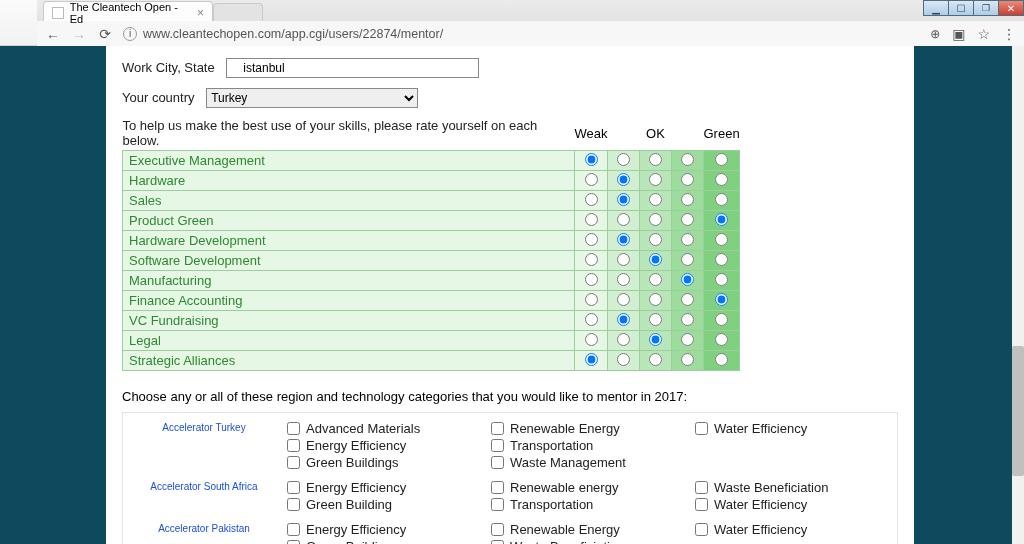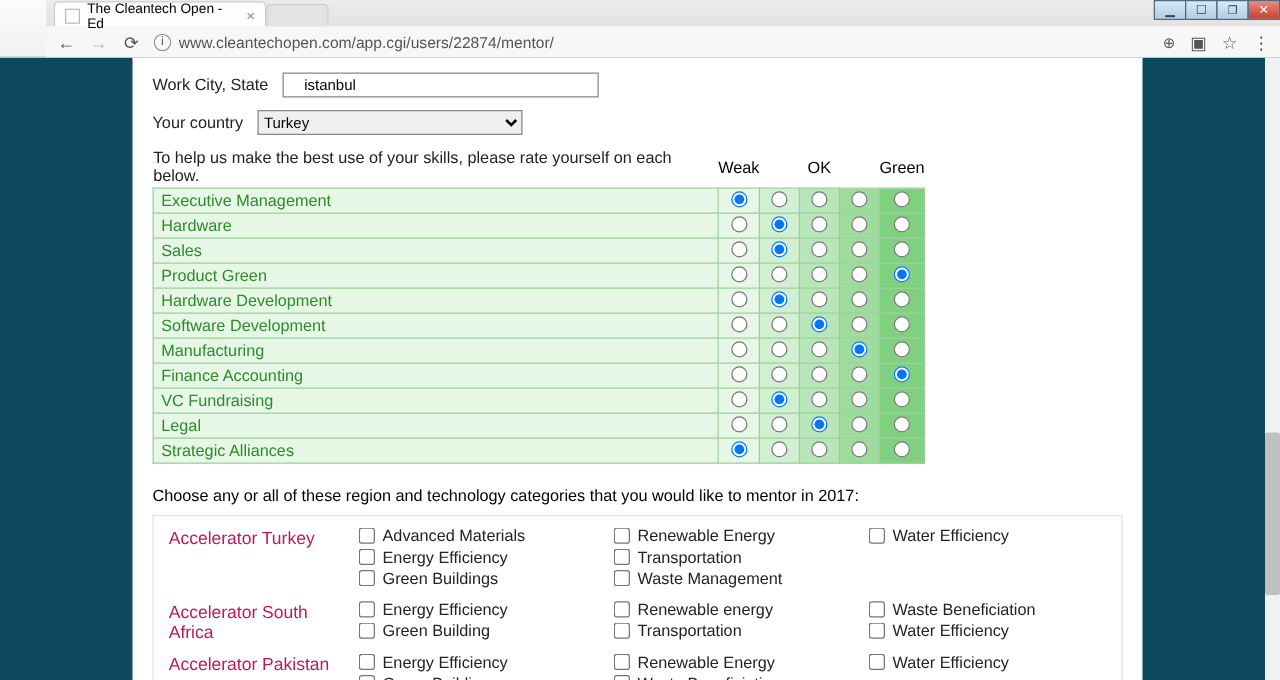--- a/index.html
+++ b/index.html
@@ -42,21 +42,21 @@
   .ratingcell input { margin:0; }
   .shade0 { background:#e6f7e6; }
   .shade1 { background:#d2efd2; }
   .shade2 { background:#b9e6b9; }
   .shade3 { background:#9edc9e; }
   .shade4 { background:#7fd07f; }
   
   .cat-intro { font-size:13px; margin-top:18px; margin-bottom:8px;}
   .catbox { border:1px solid #e4e4e4; padding:8px 12px; }
   .catrow { display:flex; margin-bottom:8px; }
-  .catlabel { width:156px; text-align:left; color:#be185d; font-size:14px; padding-right:14px; padding-top:1px;}
+  .catlabel { width:156px; text-align:center; color:#1d4ed8; font-size:10px; padding-right:14px; padding-top:1px;}
   .catcols { display:flex; gap:0; }
   .col { width:204px; }
   .col.last { width:190px; }
   .chk { display:flex; align-items:center; gap:6px; font-size:13px; color:#222; margin-bottom:2px; }
   .chk input { width:13px; height:13px; }
   
   .scroll { position:absolute; right:0; top:0; bottom:0; width:12px; background:#f1f1f1; }
   .thumb { position:absolute; right:0; width:12px; background:#c0c0c0; top:300px; height:130px; border-radius:2px;}
 </style>
 </head>

